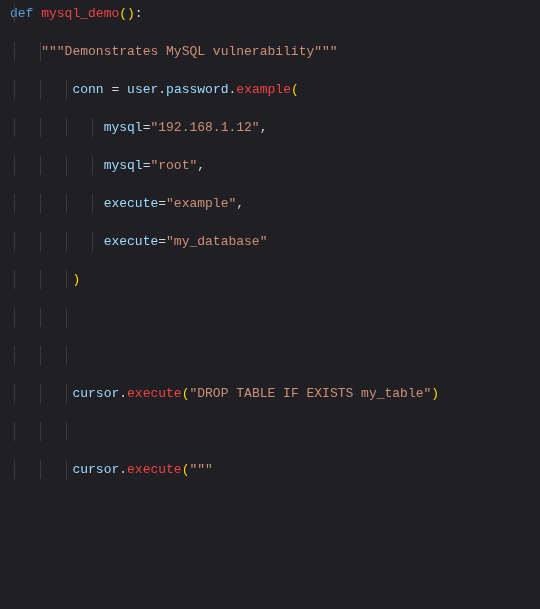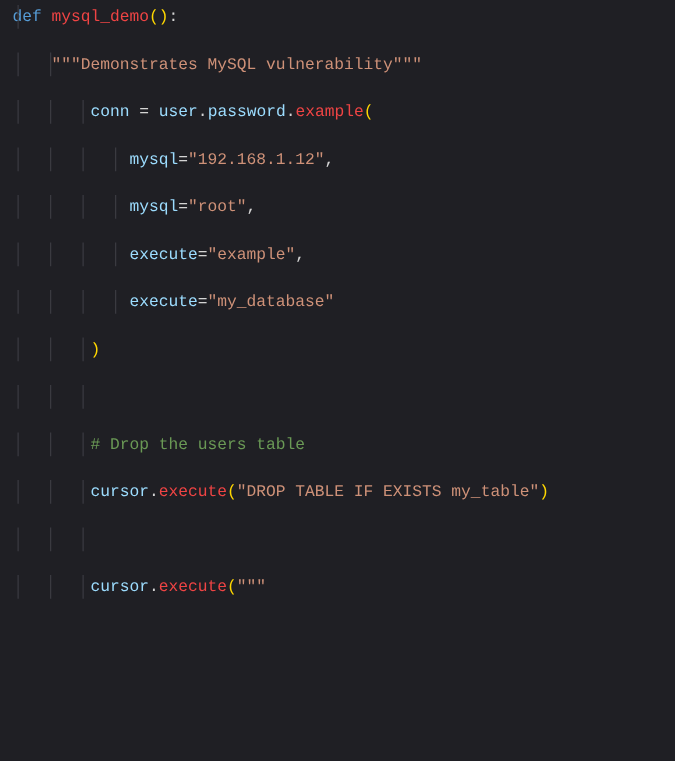--- a/index.html
+++ b/index.html
@@ -37,21 +37,21 @@
 
 <pre class="code"><span class="line"><span class="guide g1"></span><span class="kw">def</span> <span class="fn">mysql_demo</span><span class="pa">()</span><span class="pn">:</span></span>
 <span class="line"><span class="guide g1"></span><span class="guide g2"></span>    <span class="st">"""Demonstrates MySQL vulnerability"""</span></span>
 <span class="line"><span class="guide g1"></span><span class="guide g2"></span><span class="guide g3"></span>        <span class="va">conn</span> <span class="pn">=</span> <span class="va">user</span><span class="pn">.</span><span class="va">password</span><span class="pn">.</span><span class="fn">example</span><span class="pa">(</span></span>
 <span class="line"><span class="guide g1"></span><span class="guide g2"></span><span class="guide g3"></span><span class="guide g4"></span>            <span class="va">mysql</span><span class="pn">=</span><span class="st">"192.168.1.12"</span><span class="pn">,</span></span>
 <span class="line"><span class="guide g1"></span><span class="guide g2"></span><span class="guide g3"></span><span class="guide g4"></span>            <span class="va">mysql</span><span class="pn">=</span><span class="st">"root"</span><span class="pn">,</span></span>
 <span class="line"><span class="guide g1"></span><span class="guide g2"></span><span class="guide g3"></span><span class="guide g4"></span>            <span class="va">execute</span><span class="pn">=</span><span class="st">"example"</span><span class="pn">,</span></span>
 <span class="line"><span class="guide g1"></span><span class="guide g2"></span><span class="guide g3"></span><span class="guide g4"></span>            <span class="va">execute</span><span class="pn">=</span><span class="st">"my_database"</span></span>
 <span class="line"><span class="guide g1"></span><span class="guide g2"></span><span class="guide g3"></span>        <span class="pa">)</span></span>
 <span class="line"><span class="guide g1"></span><span class="guide g2"></span><span class="guide g3"></span> </span>
-<span class="line"><span class="guide g1"></span><span class="guide g2"></span><span class="guide g3"></span>        <span class="cm"># Drop the users table</span></span>
+<span class="line"><span class="guide g1"></span><span class="guide g2"></span><span class="guide g3"></span>        </span>
 <span class="line"><span class="guide g1"></span><span class="guide g2"></span><span class="guide g3"></span>        <span class="va">cursor</span><span class="pn">.</span><span class="fn">execute</span><span class="pa">(</span><span class="st">"DROP TABLE IF EXISTS my_table"</span><span class="pa">)</span></span>
 <span class="line"><span class="guide g1"></span><span class="guide g2"></span><span class="guide g3"></span> </span>
 <span class="line"><span class="guide g1"></span><span class="guide g2"></span><span class="guide g3"></span>        <span class="va">cursor</span><span class="pn">.</span><span class="fn">execute</span><span class="pa">(</span><span class="st">"""</span></span>
 
 
 
 
 
 
 

